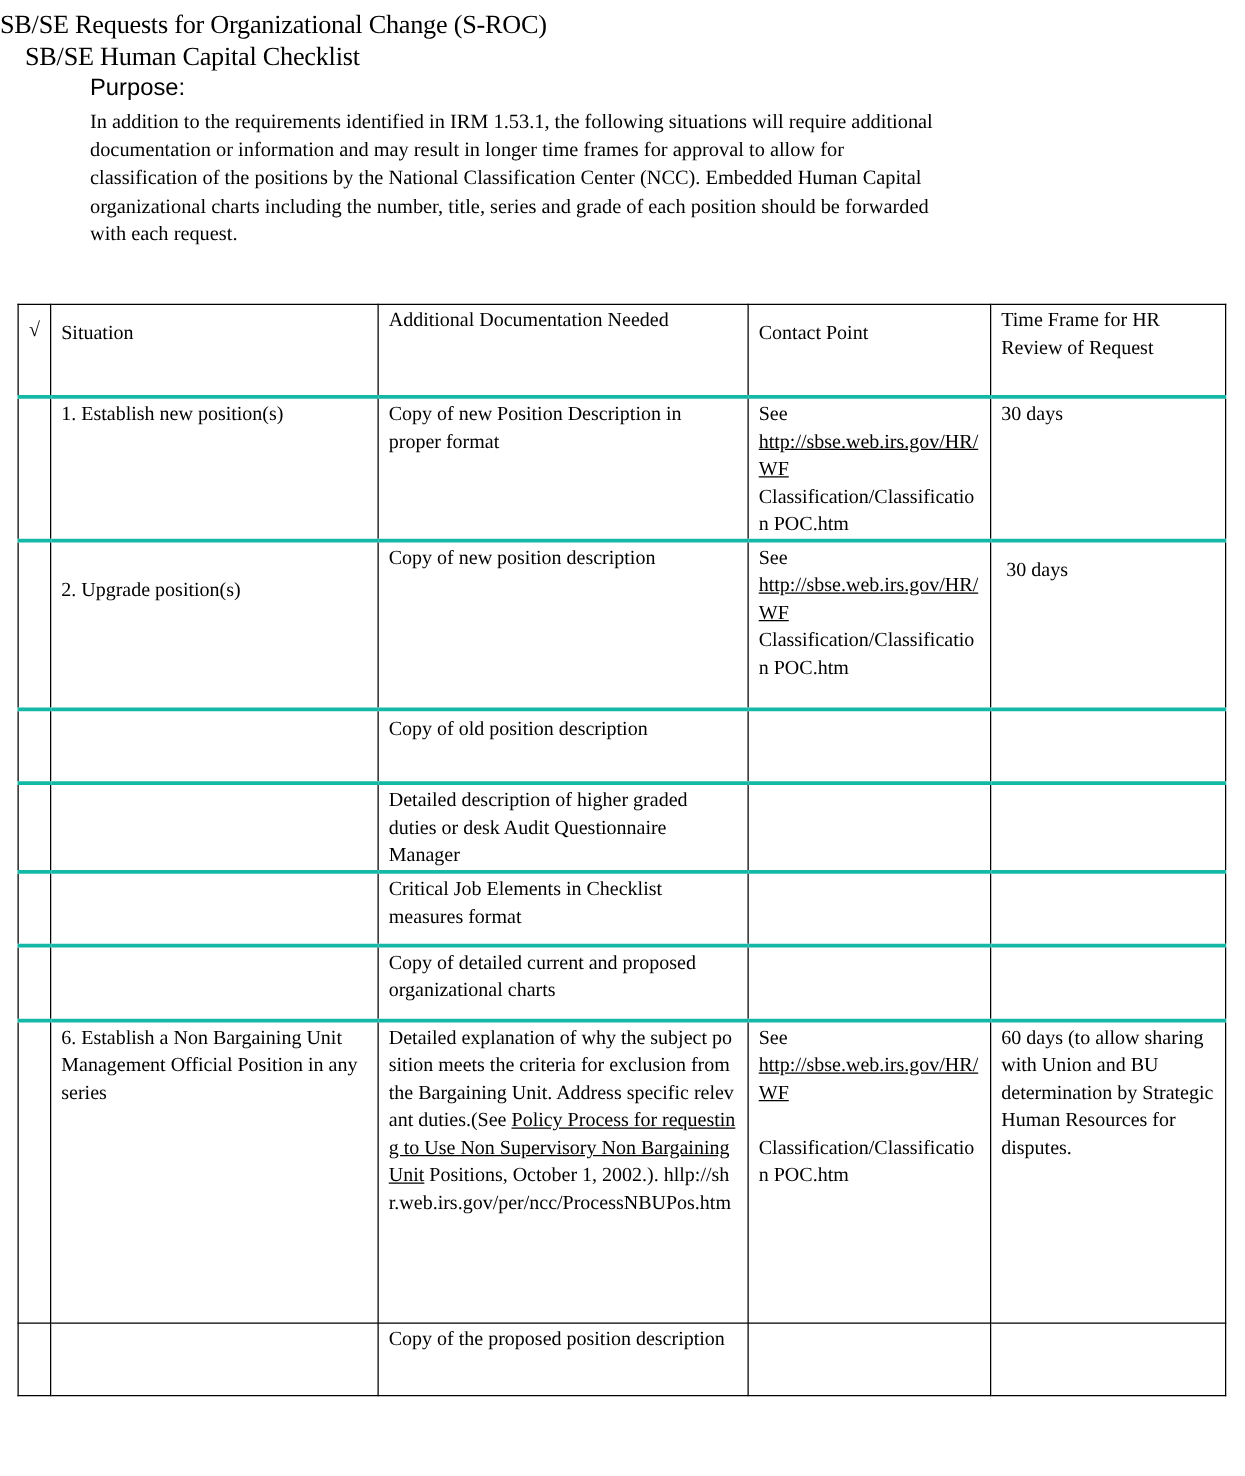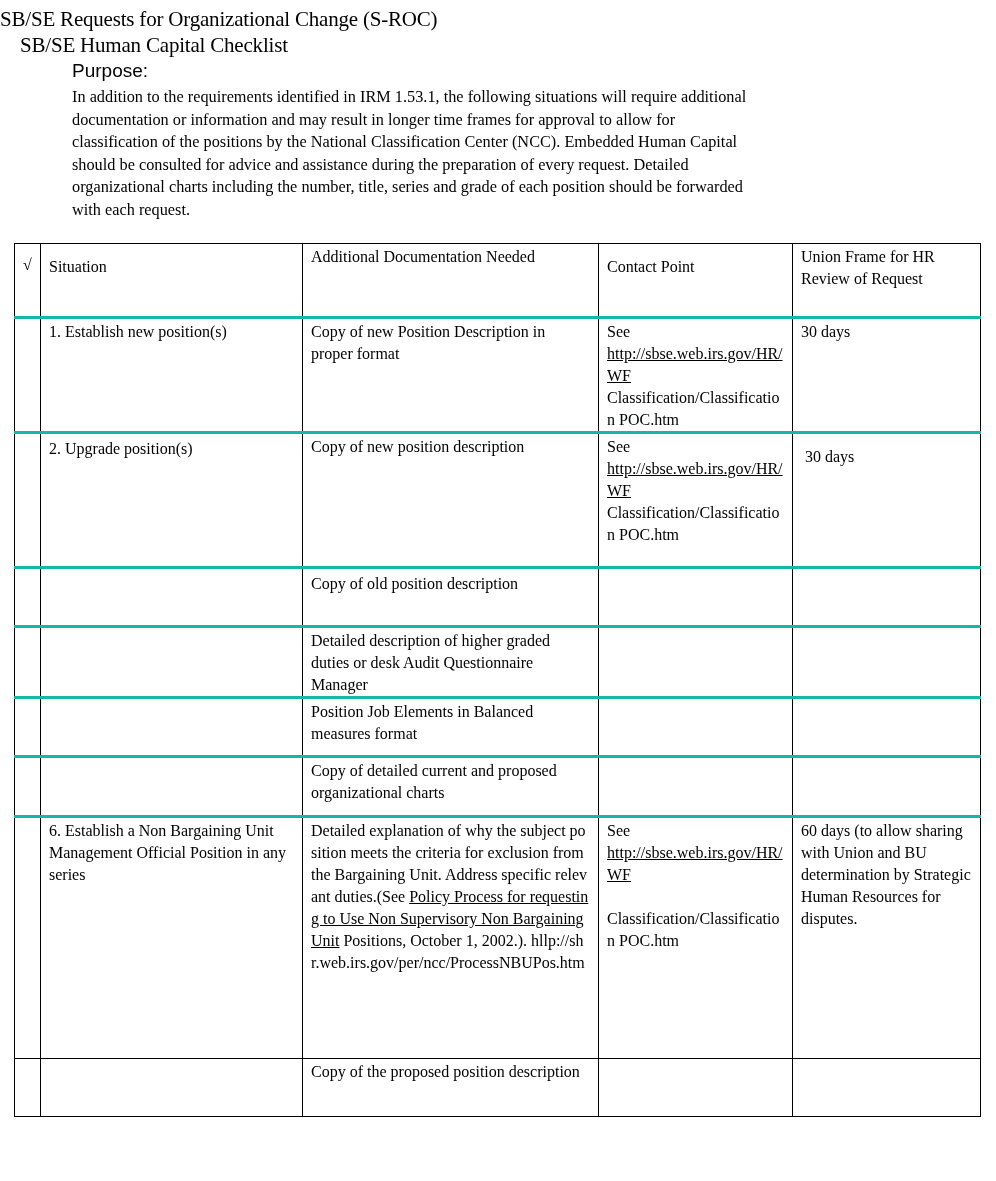--- a/index.html
+++ b/index.html
@@ -46,57 +46,56 @@
 <body>
 
 <div id="t1" class="title">SB/SE Requests for Organizational Change (S-ROC)</div>
 <div id="t2" class="title">SB/SE Human Capital Checklist</div>
 
 <div class="purpose-h">Purpose:</div>
 <div class="purpose-p">
   <span>In addition to the requirements identified in IRM 1.53.1, the following situations will require additional</span>
   <span>documentation or information and may result in longer time frames for approval to allow for</span>
   <span>classification of the positions by the National Classification Center (NCC).  Embedded Human Capital</span>
-  <span>should be consulted for advice and assistance during the preparation of every request. Detailed</span>
   <span>organizational charts including the number, title, series and grade of each position should be forwarded</span>
   <span>with each request.</span>
 </div>
 
 <table class="checklist">
   <colgroup>
     <col style="width:26px">
     <col style="width:262px">
     <col style="width:296px">
     <col style="width:194px">
     <col style="width:188px">
   </colgroup>
   <tbody>
       <tr class="hdr" style="height:74px">
     <th class="check"><span>√</span></th>
     <th style="padding-top:12px">Situation</th>
     <th>Additional Documentation Needed</th>
     <th style="padding-top:12px">Contact Point</th>
-    <th>Union Frame for HR Review of Request</th>
+    <th>Time Frame for HR Review of Request</th>
   </tr>
 
   <tr class="thick-top" style="height:111px">
     <td class="check"></td>
     <td class="bold">1. Establish new position(s)</td>
     <td class="bold">Copy of new Position Description in proper format</td>
     <td class="bold">
       <span class="cell-line">See</span>
       <span class="link" style="word-break:break-all">http://sbse.web.irs.gov/HR/WF</span><br>
       <span style="word-break:break-all">Classification/Classification POC.htm</span>
     </td>
     <td class="bold">30 days</td>
   </tr>
 
   <tr class="thick-top" style="height:135px">
     <td class="check"></td>
-    <td class="bold" style="padding-top:4px">2. Upgrade position(s)</td>
+    <td class="bold" style="padding-top:28px">2. Upgrade position(s)</td>
     <td class="bold">Copy of new position description</td>
     <td class="bold">
       <span class="cell-line">See</span>
       <span class="link" style="word-break:break-all">http://sbse.web.irs.gov/HR/WF</span><br>
       <span style="word-break:break-all">Classification/Classification POC.htm</span>
     </td>
     <td class="bold" style="padding-top:12px;padding-left:12px">30 days</td>
   </tr>
 
   <tr class="thick-top" style="height:59px">
@@ -111,21 +110,21 @@
     <td class="check"></td>
     <td></td>
     <td class="bold">Detailed description of higher graded duties or desk Audit Questionnaire Manager</td>
     <td></td>
     <td></td>
   </tr>
 
   <tr class="thick-top" style="height:59px">
     <td class="check"></td>
     <td></td>
-    <td class="bold">Position Job Elements in Balanced measures format</td>
+    <td class="bold">Critical Job Elements in Checklist measures format</td>
     <td></td>
     <td></td>
   </tr>
 
   <tr class="thick-top" style="height:60px">
     <td class="check"></td>
     <td></td>
     <td class="bold">Copy of detailed current and proposed organizational charts</td>
     <td></td>
     <td></td>

